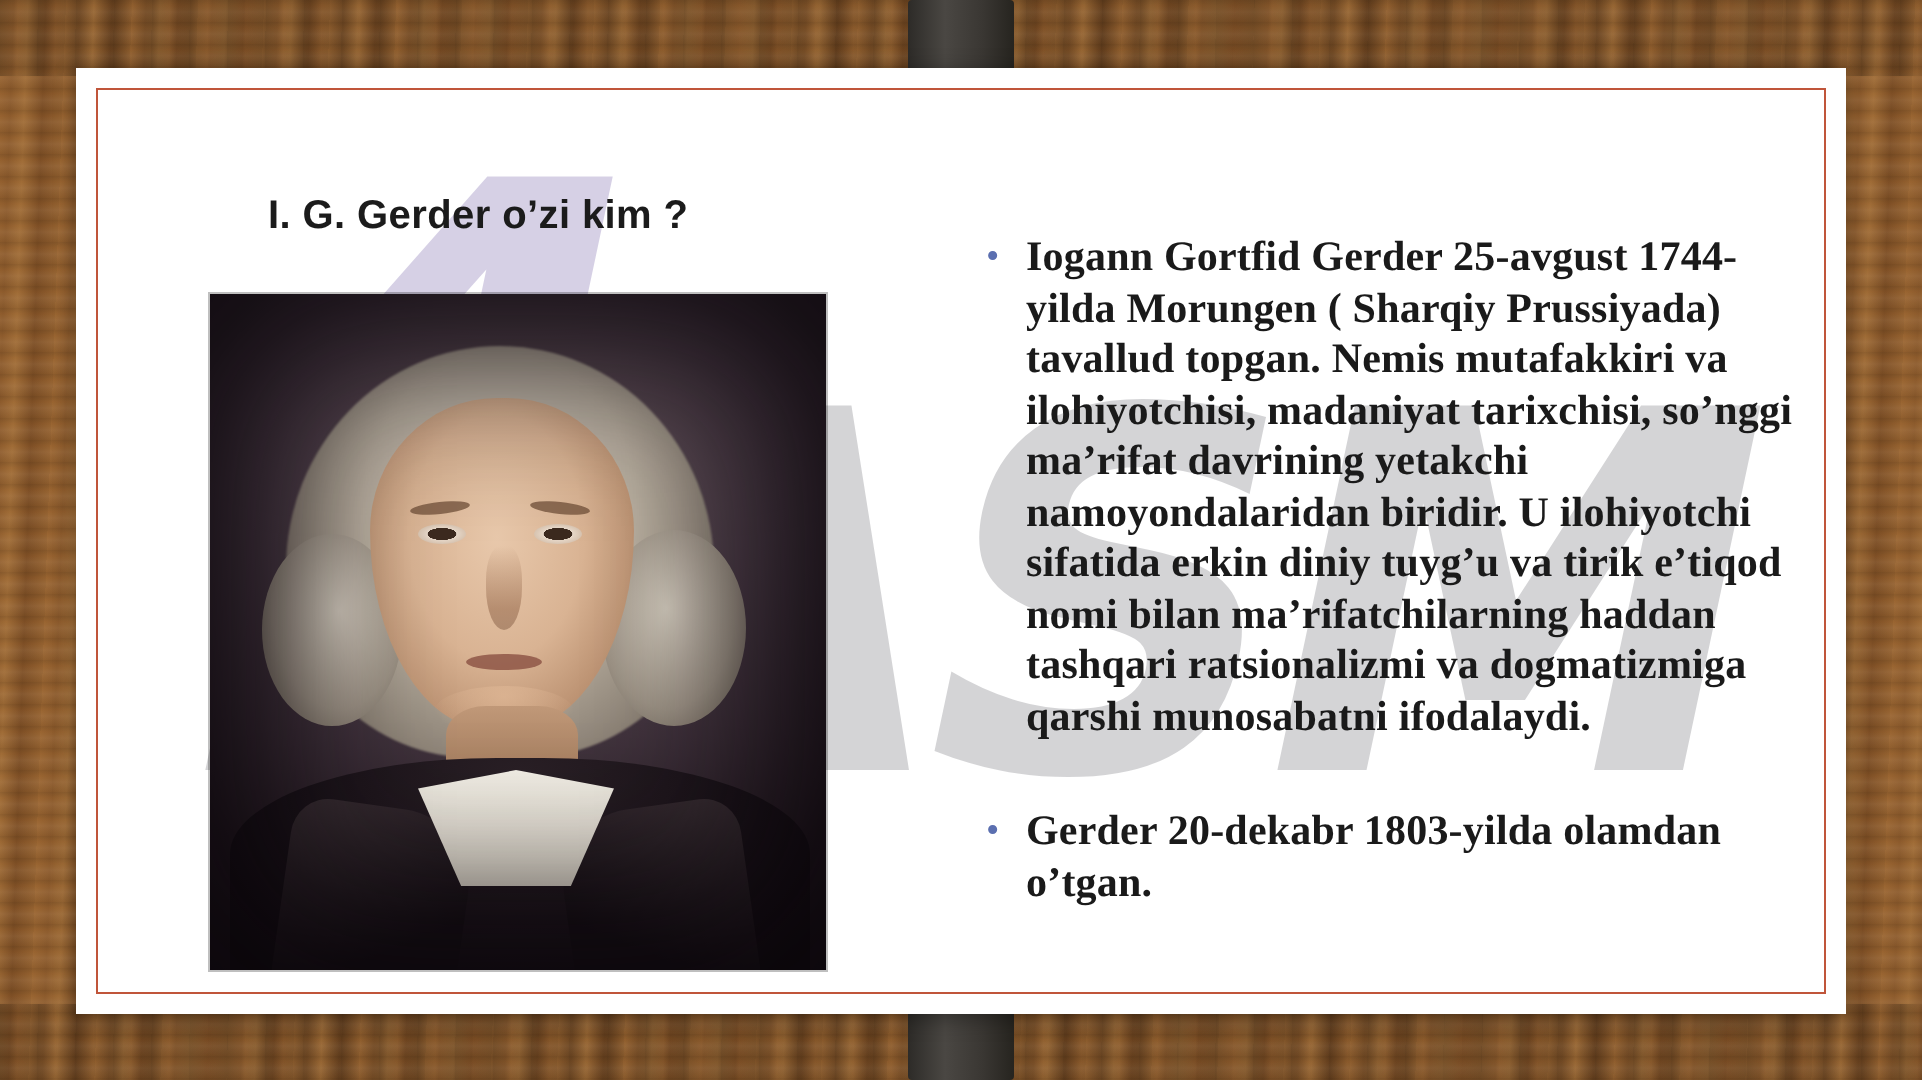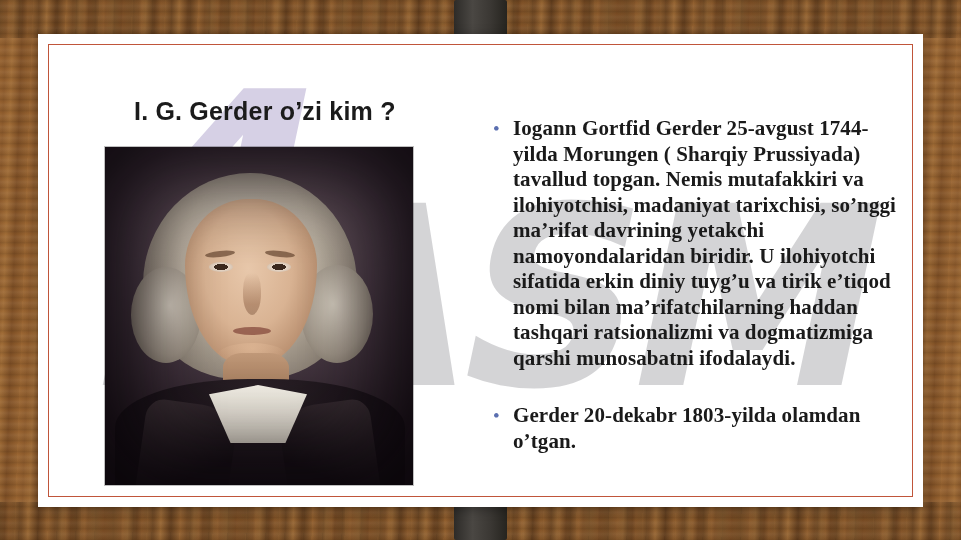--- a/index.html
+++ b/index.html
@@ -117,21 +117,21 @@
   #watermark .wm-text.wm-purple {
     color: rgba(120, 100, 170, 0.30);
   }
 
   
   #slide-title {
     position: absolute;
     left: 96px;
     top: 63px;
     font-family: "Liberation Sans", sans-serif;
-    font-size: 25px;
+    font-size: 20px;
     font-weight: bold;
     color: #1b1b1b;
     letter-spacing: 0.2px;
   }
 
   
   #portrait-frame {
     position: absolute;
     left: 67px;
     top: 113px;

